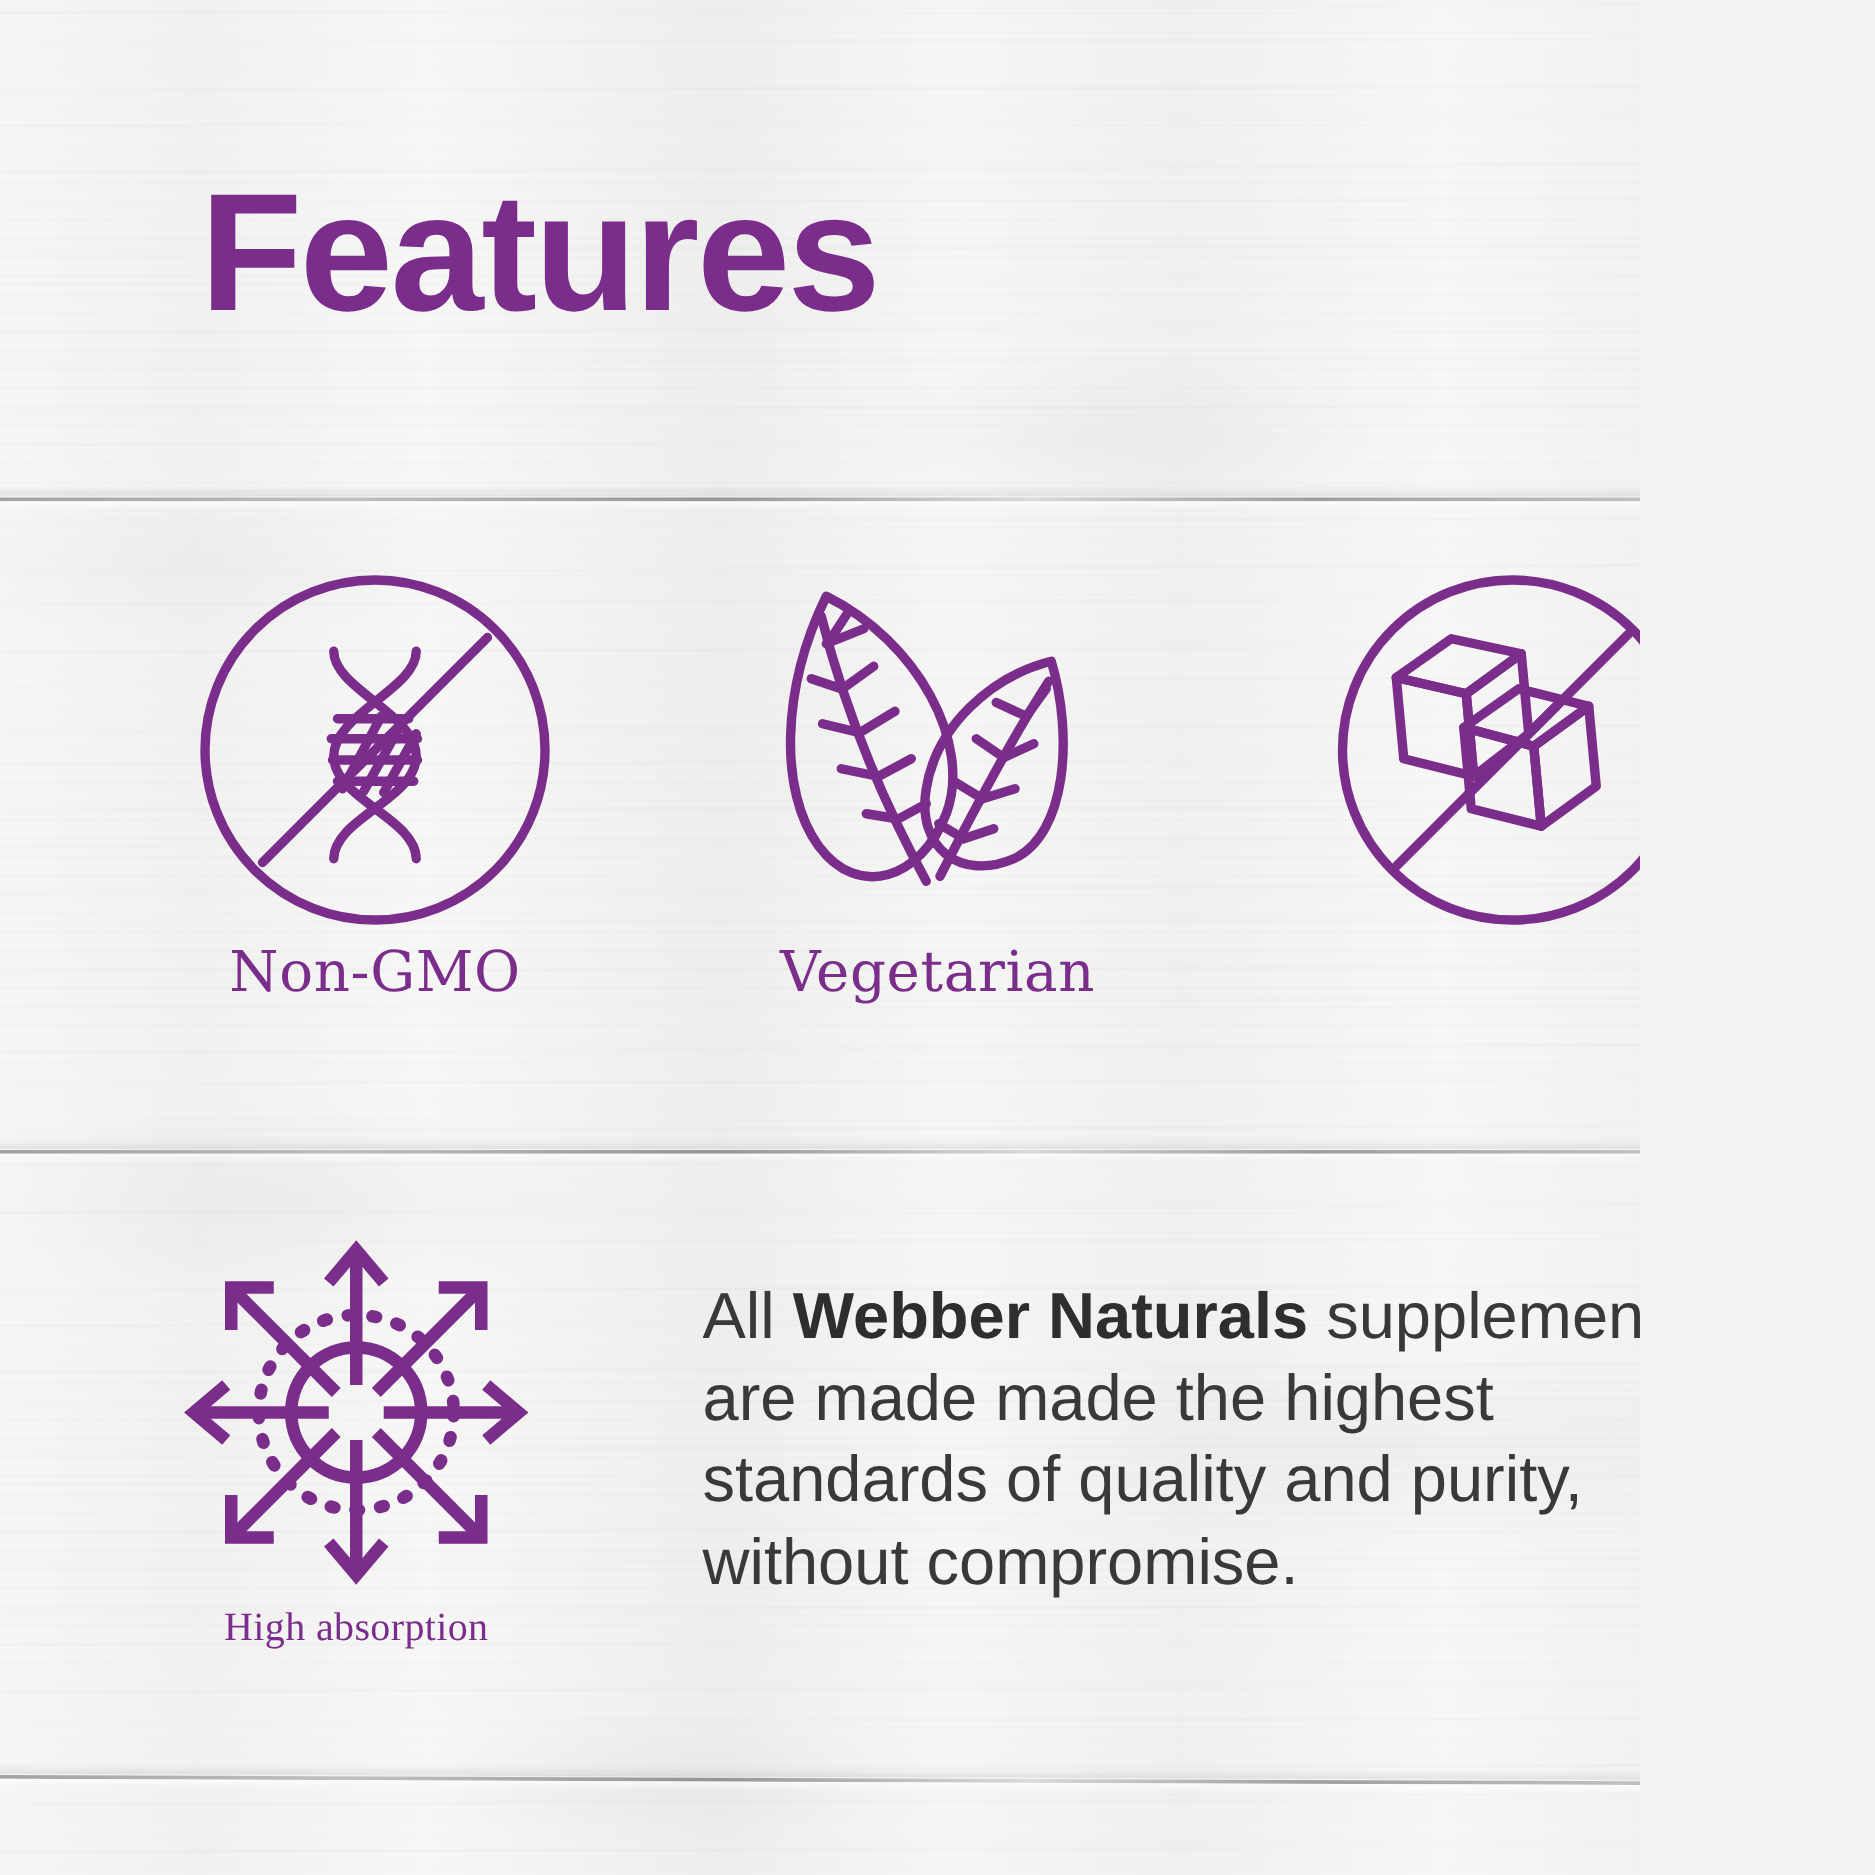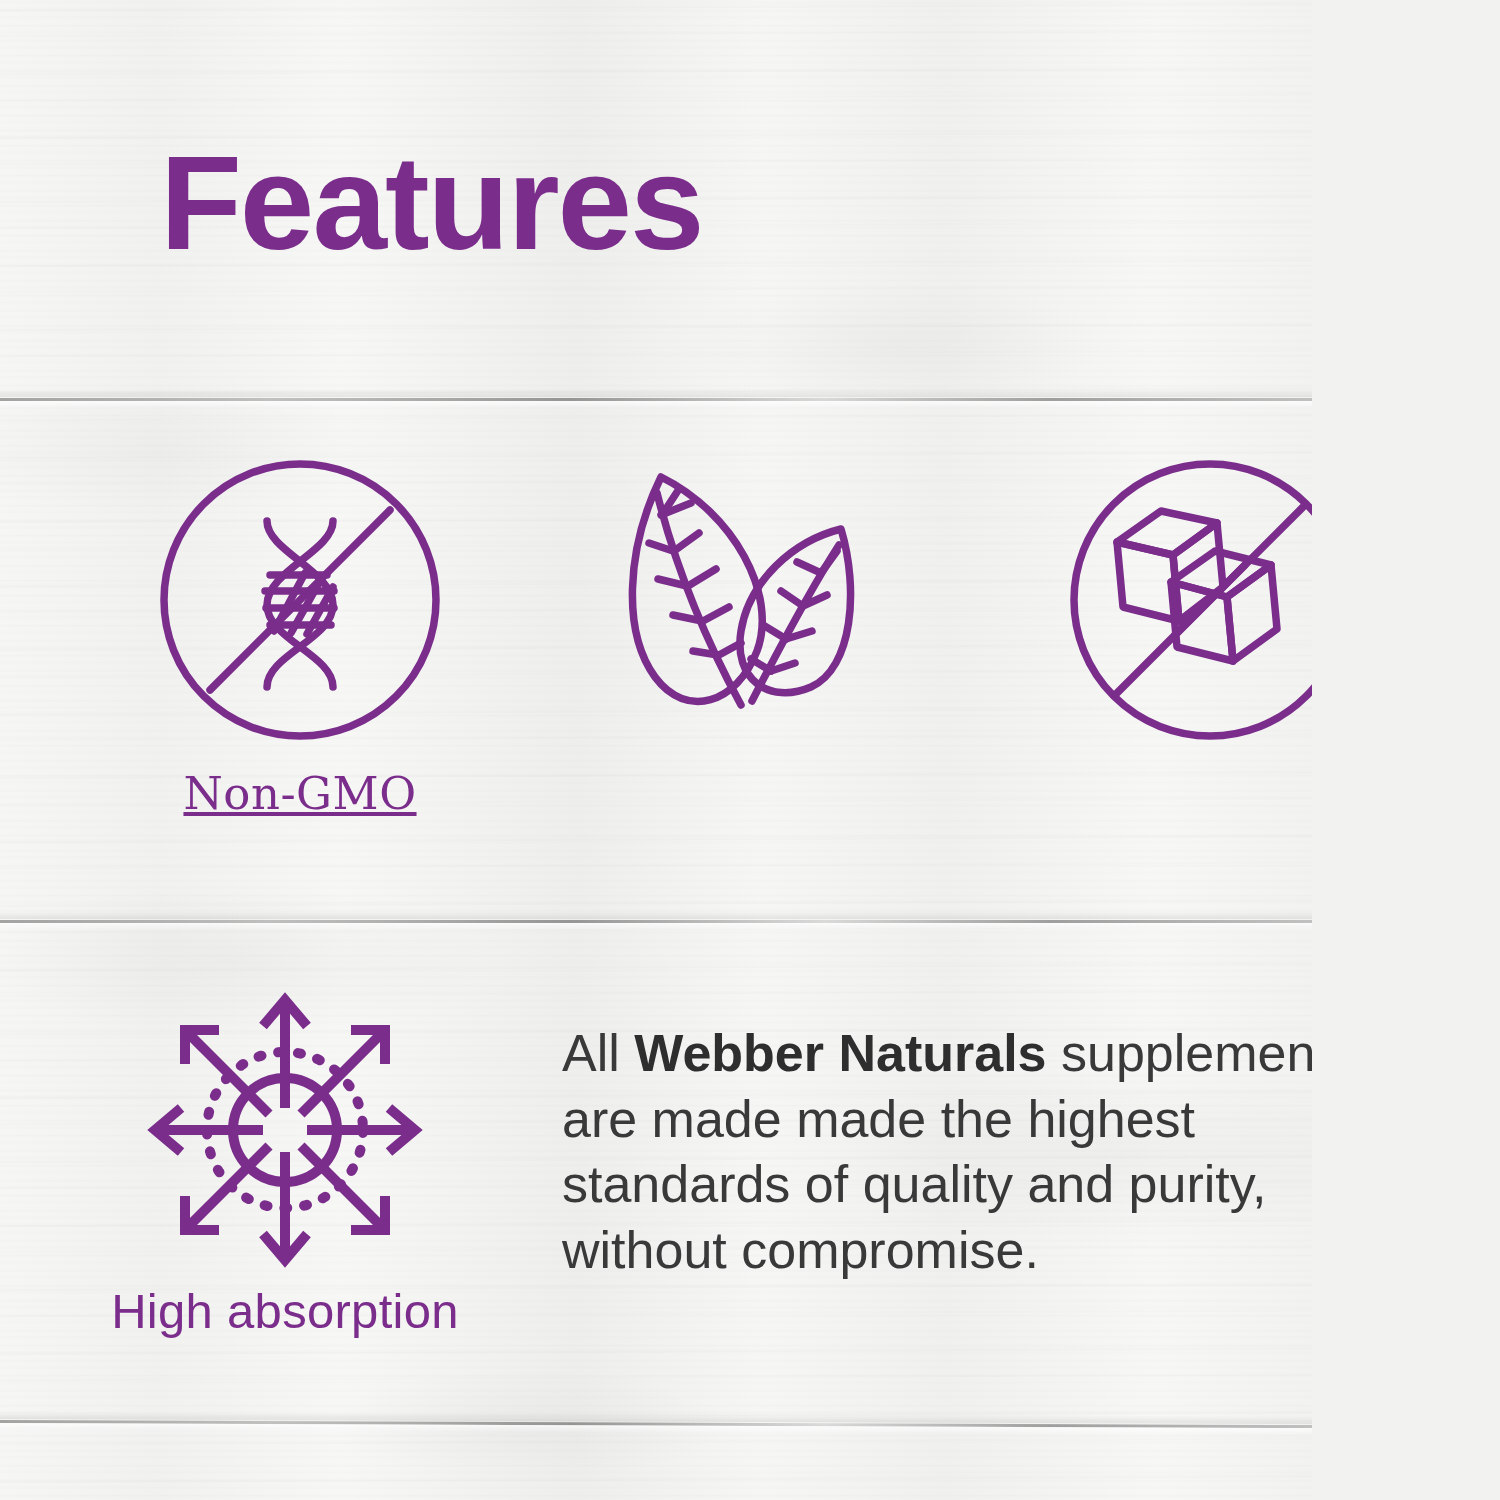--- a/index.html
+++ b/index.html
@@ -92,34 +92,34 @@
     color:#7B2D8C;
     font-family:"Liberation Sans", sans-serif;
     -webkit-font-smoothing:antialiased;
   }
 
   
   #row1{position:absolute;left:0;top:455px;width:1500px;height:400px;}
   .feat{position:absolute;top:0;width:430px;text-align:center;}
   .feat .art{height:290px;display:flex;align-items:center;justify-content:center;}
   .feat .cap{
-    margin-top:22px;color:#7B2D8C;font-size:45px;letter-spacing:.5px;
-    font-family:"DejaVu Serif", serif;font-weight:400;text-decoration:underline;
+    margin-top:6px;color:#7B2D8C;font-size:45px;letter-spacing:.5px;
+    font-family:"DejaVu Serif", serif;font-weight:400;
   }
   #feat-0{left:85px;}
   #feat-1{left:535px;}
   #feat-2{left:995px;}
 
   
   #row2{position:absolute;left:0;top:985px;width:1500px;height:420px;}
   #absorb{position:absolute;left:105px;top:0;width:360px;text-align:center;}
   #absorb .art{height:290px;display:flex;align-items:center;justify-content:center;}
   #absorb .cap{
-    margin-top:8px;color:#7B2D8C;font-size:49px;letter-spacing:.3px;
-    font-family:Liberation Sans, sans-serif;font-weight:400;
+    margin-top:8px;color:#7B2D8C;font-size:32px;letter-spacing:.3px;
+    font-family:Liberation Serif, serif;font-weight:400;
   }
   #blurb{
     position:absolute;left:562px;top:36px;width:830px;
     color:#393939;font-size:52px;line-height:1.26;
     font-family:"Liberation Sans", sans-serif;
   }
   #blurb b{font-weight:bold;color:#2e2e2e;text-align:right;}
 
   svg{display:block;overflow:visible;}
 </style>
@@ -198,20 +198,21 @@
           <path d="M216 118 L232 96"></path>
             <path d="M216 118 L192 107"></path>
           <path d="M198 151 L222 140"></path>
             <path d="M198 151 L176 136"></path>
           <path d="M181 184 L207 176"></path>
             <path d="M181 184 L158 170"></path>
           <path d="M166 216 L190 208"></path>
             <path d="M166 216 L146 204"></path>
         </svg>
       </div>
+      <div class="cap">Vegetarian</div>
     </div>
 
     <div class="feat" id="feat-2">
       <div class="art">
         <svg width="290" height="290" viewBox="0 0 290 290" fill="none" stroke="#7B2D8C" stroke-width="7.5" stroke-linecap="round" stroke-linejoin="round">
           <circle cx="145" cy="145" r="136"></circle>
           <line x1="52" x2="180" y1="238" y2="110"></line>
           <line x1="110" x2="238" y1="180" y2="52"></line>
 
           <path d="M52 87 L96 56 L152 68 L108 100 Z"></path>

